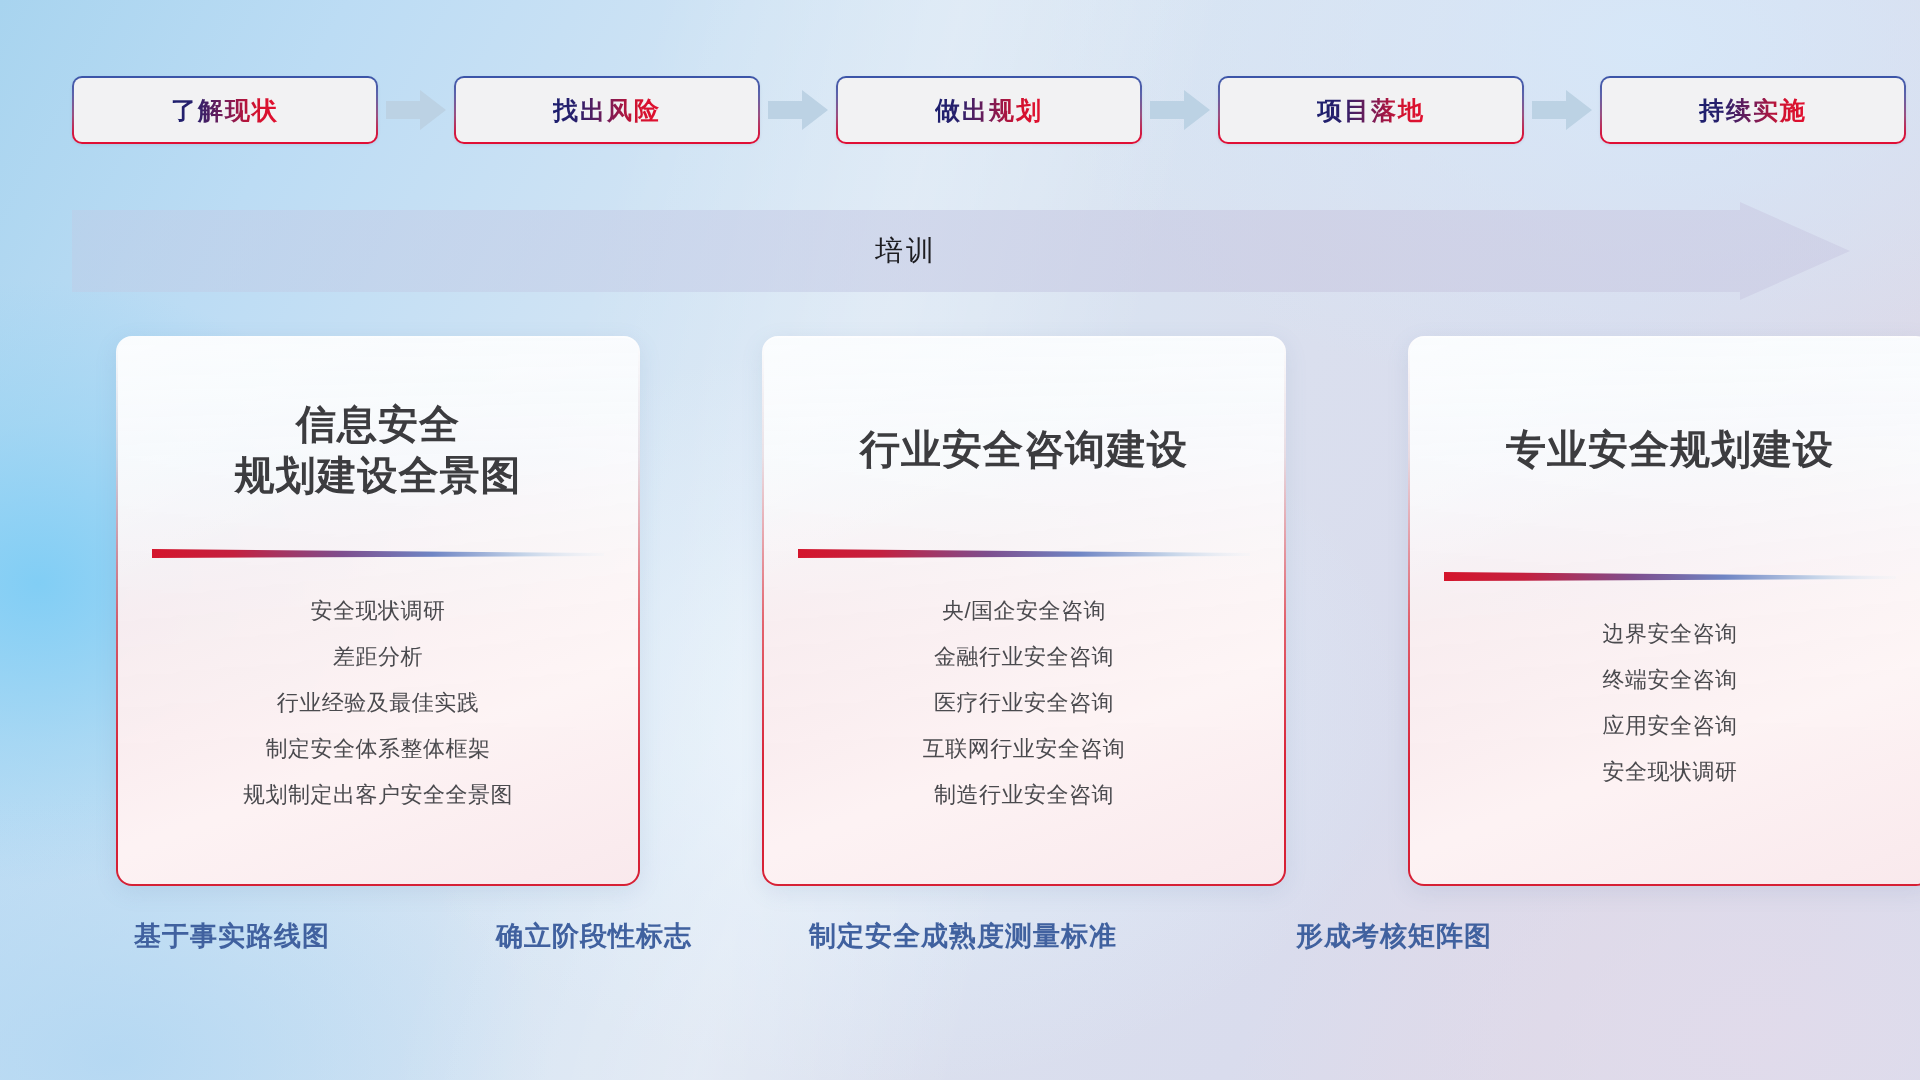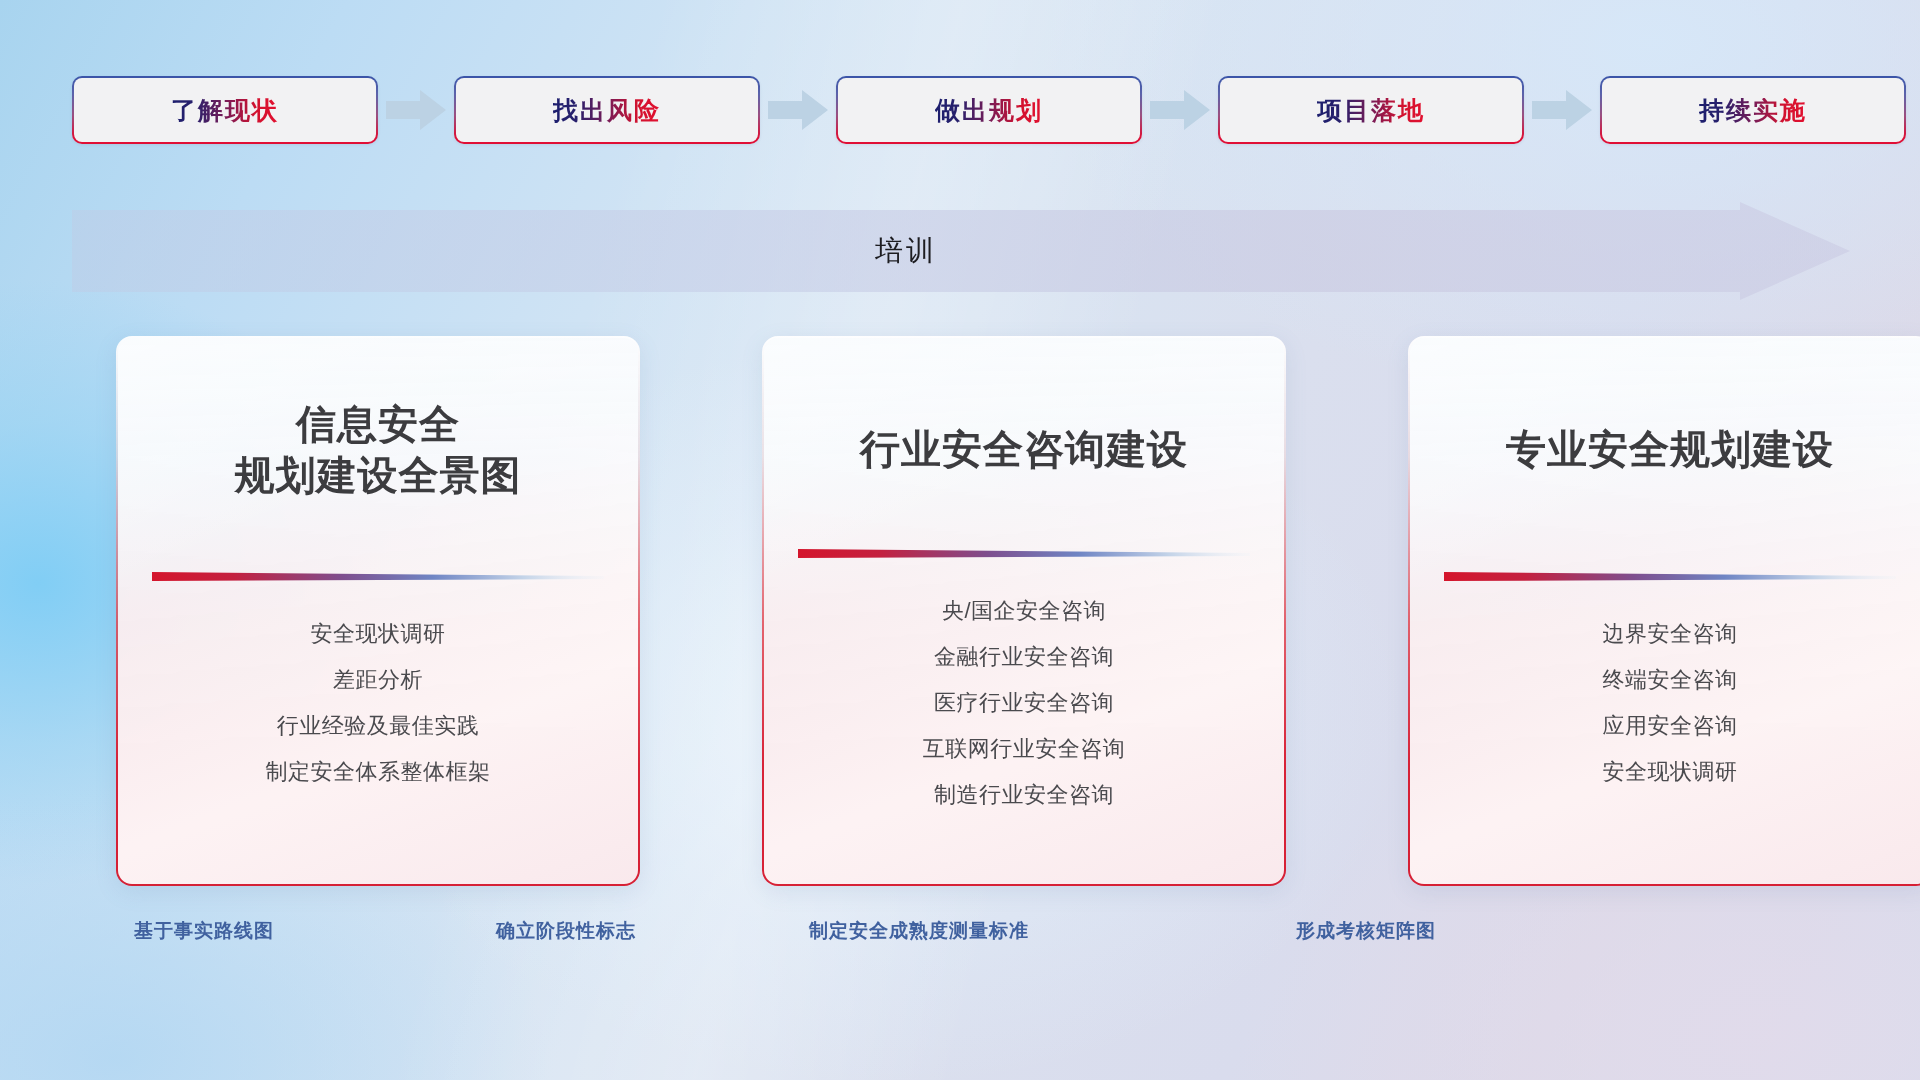--- a/index.html
+++ b/index.html
@@ -143,21 +143,21 @@
     line-height:1.0; padding:12px 0; letter-spacing:.5px;
   }
 
   
   .title-wrap { position:relative; z-index:2; height:176px; display:flex; align-items:center; justify-content:center; }
 
   
   .footnotes { position:absolute; left:0; top:918px; width:1920px; height:44px; }
   .footnote {
     position:absolute; top:0;
-    font-size:19px; font-weight:700; color:#40619f; letter-spacing:1px;
+    font-size:27px; font-weight:700; color:#40619f; letter-spacing:1px;
     white-space:nowrap;
   }
   .fn0 { left:134px; }
   .fn1 { left:464px;margin-left:32px; }
   .fn2 { left:809px;font-family:Liberation Mono, monospace; }
   .fn3 { left:1296px; }
 </style>
 </head>
 <body>
 
@@ -239,20 +239,21 @@
           </linearGradient>
         </defs>
         <path d="M0 3 L452 7 L452 10 L0 12 Z" fill="url(#dg1)"></path>
       </svg>
     </div>
     <ul class="card-list">
       <li>安全现状调研</li>
       <li>差距分析</li>
       <li>行业经验及最佳实践</li>
       <li>制定安全体系整体框架</li>
+      <li>规划制定出客户安全全景图</li>
     </ul>
   </div>
 
   <div class="card">
     <div class="title-wrap">
       <div class="card-title">
         <span class="t-line">行业安全咨询建设</span>
       </div>
     </div>
     <div class="card-divider">

